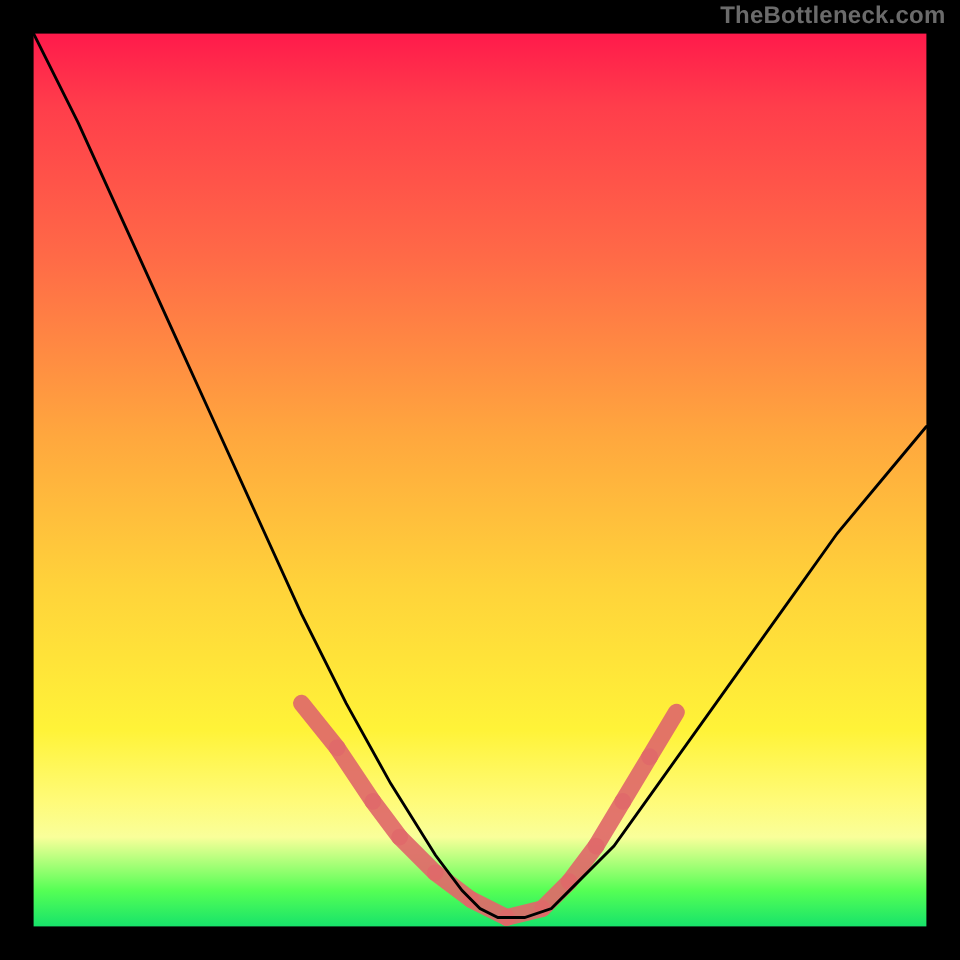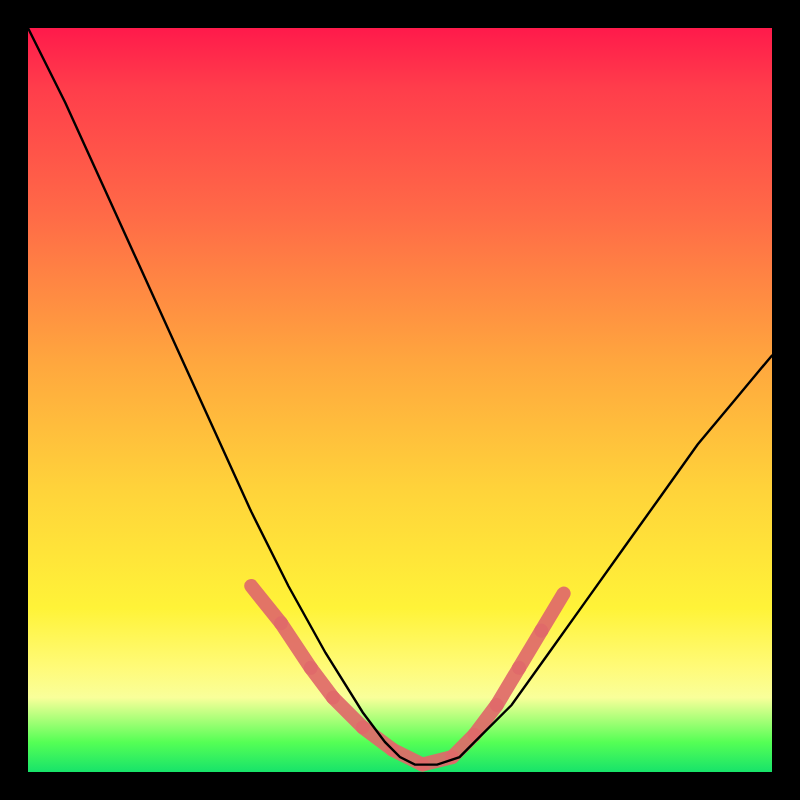--- a/index.html
+++ b/index.html
@@ -74,13 +74,14 @@
           <line x1="394.32" y1="736.56" x2="424.08" y2="729.12" stroke="#e06a6a" stroke-width="14" stroke-linecap="round" opacity="0.92"></line>
           <line x1="424.08" y1="729.12" x2="446.4" y2="706.8" stroke="#e06a6a" stroke-width="14" stroke-linecap="round" opacity="0.92"></line>
           <line x1="446.4" y1="706.8" x2="468.72" y2="677.04" stroke="#e06a6a" stroke-width="14" stroke-linecap="round" opacity="0.92"></line>
           <line x1="468.72" y1="677.04" x2="491.04" y2="639.84" stroke="#e06a6a" stroke-width="14" stroke-linecap="round" opacity="0.92"></line>
           <line x1="491.04" y1="639.84" x2="513.36" y2="602.64" stroke="#e06a6a" stroke-width="14" stroke-linecap="round" opacity="0.92"></line>
           <line x1="513.36" y1="602.64" x2="535.68" y2="565.44" stroke="#e06a6a" stroke-width="14" stroke-linecap="round" opacity="0.92"></line>
         </g>
       <path id="main-curve" fill="none" stroke="#000000" stroke-width="2.4" stroke-linecap="round" d="M0.0 0.0 L37.2 74.4 L74.4 156.2 L111.6 238.1 L148.8 319.9 L186.0 401.8 L223.2 483.6 L260.4 558.0 L297.6 625.0 L334.8 684.5 L357.1 714.2 L372.0 729.1 L386.9 736.6 L409.2 736.6 L431.5 729.1 L446.4 714.2 L483.6 677.0 L520.8 625.0 L558.0 572.9 L595.2 520.8 L632.4 468.7 L669.6 416.6 L706.8 372.0 L744.0 327.4"></path>
     </svg>
   </div>
+  <div class="watermark">TheBottleneck.com</div>
 </div>
 
 </body></html>

